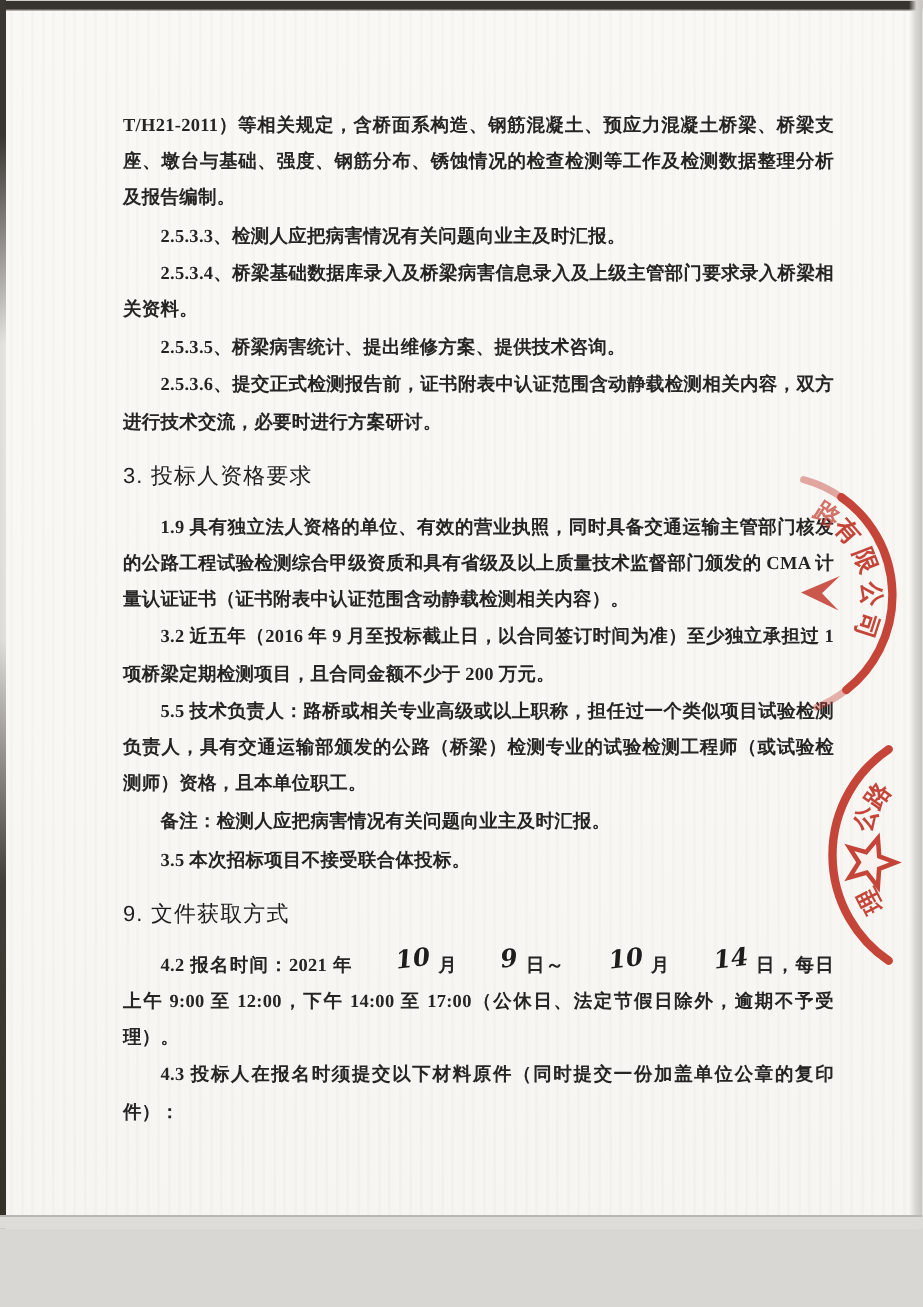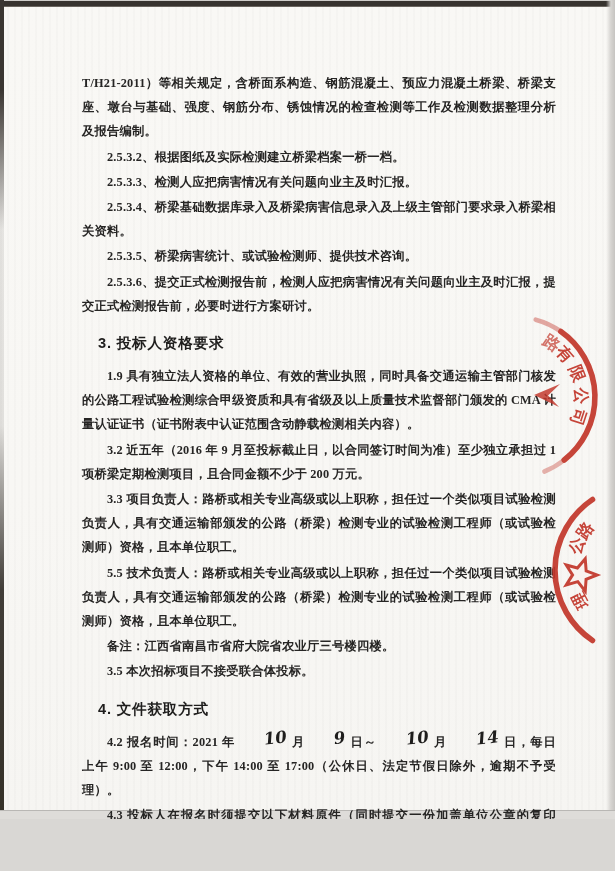--- a/index.html
+++ b/index.html
@@ -20,22 +20,22 @@
     background:linear-gradient(180deg,#b9b7b4 0 1px,#dedcd9 1px 100%);}
   .content{
     position:absolute;left:82px;top:71px;width:474px;
     font-size:12.3px;line-height:24.2px;color:#262524;
     text-align:justify;font-weight:600;letter-spacing:0.2px;
   }
   .content p{margin:0 0 1px;text-indent:25px;}
   .content p.cont{text-indent:0;}
   .heading{
     font-family:"Liberation Sans", sans-serif;
-    font-size:14.6px;font-weight:bold;color:#1f1e1d;
-    margin:12px 16px 7px;line-height:27px;letter-spacing:0.8px;
+    font-size:14.6px;font-weight:normal;color:#1f1e1d;
+    margin:12px 0 7px;line-height:27px;letter-spacing:0.8px;
   }
   .hw{
     display:inline-block;font-family:"DejaVu Serif", serif;font-style:italic;
     font-size:16.5px;line-height:1;font-weight:600;color:#1e1d1c;
     transform:rotate(-7deg) translateY(-1px);margin:0 4px;
   }
   .stamp{position:absolute;opacity:0.92;}
   .stamp text{
     font-family:"Liberation Sans", sans-serif;font-weight:bold;
     text-anchor:middle;dominant-baseline:middle;
@@ -45,36 +45,34 @@
 <body>
 
 <div class="page">
   <div class="edge-top"></div>
   <div class="edge-left"></div>
   <div class="edge-right"></div>
   <div class="edge-bottom"></div>
 
   <div class="content">
     <p class="cont">T/H21-2011）等相关规定，含桥面系构造、钢筋混凝土、预应力混凝土桥梁、桥梁支座、墩台与基础、强度、钢筋分布、锈蚀情况的检查检测等工作及检测数据整理分析及报告编制。</p>
-    <p>2.5.3.2、根据图纸及实际检测建立桥梁档案一桥一档。</p>
     <p>2.5.3.3、检测人应把病害情况有关问题向业主及时汇报。</p>
     <p>2.5.3.4、桥梁基础数据库录入及桥梁病害信息录入及上级主管部门要求录入桥梁相关资料。</p>
-    <p>2.5.3.5、桥梁病害统计、或试验检测师、提供技术咨询。</p>
-    <p>2.5.3.6、提交正式检测报告前，检测人应把病害情况有关问题向业主及时汇报，提交正式检测报告前，必要时进行方案研讨。</p>
+    <p>2.5.3.5、桥梁病害统计、提出维修方案、提供技术咨询。</p>
+    <p>2.5.3.6、提交正式检测报告前，证书附表中认证范围含动静载检测相关内容，双方进行技术交流，必要时进行方案研讨。</p>
 
     <div class="heading">3. 投标人资格要求</div>
 
     <p>1.9 具有独立法人资格的单位、有效的营业执照，同时具备交通运输主管部门核发的公路工程试验检测综合甲级资质和具有省级及以上质量技术监督部门颁发的 CMA 计量认证证书（证书附表中认证范围含动静载检测相关内容）。</p>
     <p>3.2 近五年（2016 年 9 月至投标截止日，以合同签订时间为准）至少独立承担过 1 项桥梁定期检测项目，且合同金额不少于 200 万元。</p>
-    <p>3.3 项目负责人：路桥或相关专业高级或以上职称，担任过一个类似项目试验检测负责人，具有交通运输部颁发的公路（桥梁）检测专业的试验检测工程师（或试验检测师）资格，且本单位职工。</p>
     <p>5.5 技术负责人：路桥或相关专业高级或以上职称，担任过一个类似项目试验检测负责人，具有交通运输部颁发的公路（桥梁）检测专业的试验检测工程师（或试验检测师）资格，且本单位职工。</p>
-    <p>备注：江西省南昌市省府大院省农业厅三号楼四楼。</p>
+    <p>备注：检测人应把病害情况有关问题向业主及时汇报。</p>
     <p>3.5 本次招标项目不接受联合体投标。</p>
 
-    <div class="heading">4. 文件获取方式</div>
+    <div class="heading">9. 文件获取方式</div>
 
     <p>
       <span>4.2 报名时间：2021 年</span><span class="hw">10</span><span>月</span><span class="hw">9</span><span>日～</span><span class="hw">10</span><span>月</span><span class="hw">14</span><span>日，每日上午 9:00 至 12:00，下午 14:00 至 17:00（公休日、法定节假日除外，逾期不予受理）。</span>
     </p>
     <p>4.3 投标人在报名时须提交以下材料原件（同时提交一份加盖单位公章的复印件）：</p>
   </div>
 
   <svg class="stamp" style="left:430px;top:312px" width="185" height="185" viewBox="0 0 185 185">
     <g stroke="#c2362a" fill="none" stroke-linecap="round">
       <path d="M130.9,19.5 A80,80 0 0 1 134.2,148" stroke-width="5.6"></path>

